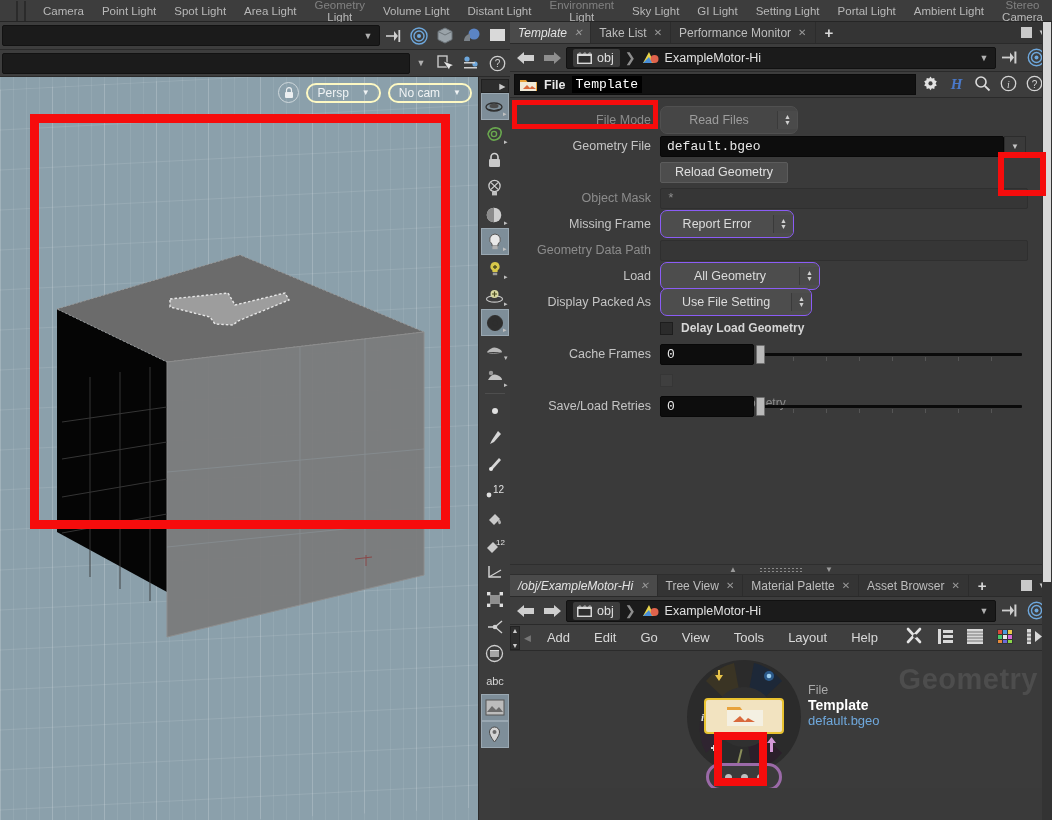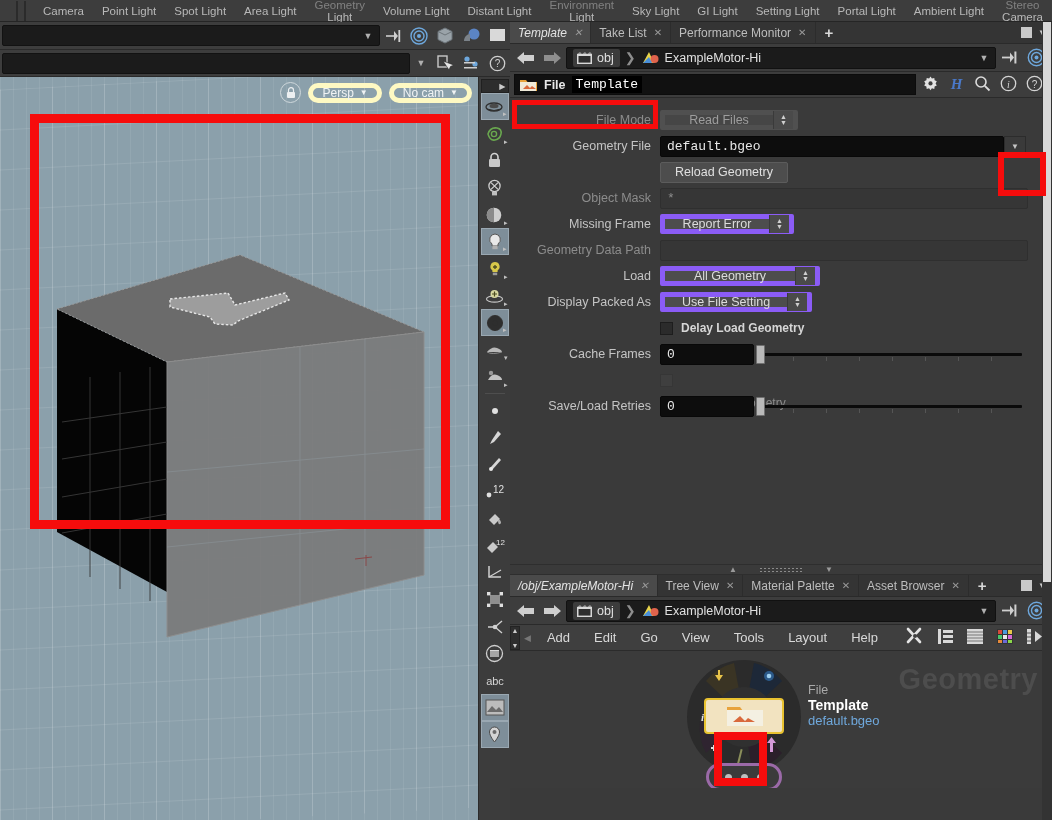--- a/index.html
+++ b/index.html
@@ -62,22 +62,22 @@
     transform:skewY(-3deg) scaleY(1.0);
   }
   .grid-lines2{position:absolute; inset:0;
     background-image:
       linear-gradient(to right, rgba(255,255,255,.07) 1px, transparent 1px);
     background-size:13px 13px;
   }
   .vp-hud{position:absolute; right:6px; top:5px; display:flex; align-items:center; gap:7px;}
   .hud-lock{width:21px;height:21px;border:1px solid #cfd8dc;border-radius:50%;
     display:flex;align-items:center;justify-content:center;color:#eceff1;font-size:11px;}
-  .hud-pill{height:20px;border:5px solid #fef9c3;border-radius:11px;padding:0 9px;
-    display:flex;align-items:center;color:#f0f3f4;font-size:12px;gap:6px;}
+  .hud-pill{height:20px;border:2px solid #fef9c3;border-radius:11px;padding:0 9px;
+    display:flex;align-items:center;color:#f0f3f4;font-size:12px;gap:13px;}
   .hud-pill .car{font-size:8px;}
   .sel-box{
     position:absolute; left:30px; top:37px; width:420px; height:415px;
     border:9px solid #f60c0c; pointer-events:none; z-index:9;
   }
 
   
   .vtools{
     position:absolute; left:478px; top:55px; width:32px; height:743px;
     background:#3c3c3c; border-left:1px solid #2b2b2b;
@@ -130,21 +130,21 @@
   .wheel-hl{position:absolute; left:204px; top:710px; width:53px; height:54px;
            border:8px solid #f60c0c; z-index:12; pointer-events:none;}
 
   
   .parm-body{background:#3a3a3a; height:466px; padding-top:9px; position:relative;}
   .prow{display:flex; align-items:center; height:26px; padding-left:0;}
   .plabel{width:150px; text-align:right; padding-right:9px; font-size:12.5px; color:#c4c4c4;}
   .plabel.dim{color:#8c8c8c;}
   .pctl{flex:1; display:flex; align-items:center;}
 
-  .menu-btn{height:20px; background:#4d4d4d; border:5px solid #8b5cf6; border-radius:2px;
+  .menu-btn{height:28px; background:#4d4d4d; border:1px solid #8b5cf6; border-radius:7px;
             display:flex; align-items:center; color:#dcdcdc; font-size:12.5px;}
   .menu-btn.dim{background:#464646;color:#9d9d9d;border-color:#505050;}
   .menu-btn .mlabel{padding:0 10px; flex:1; text-align:center;}
   .menu-btn .spin{width:20px; height:18px; border-left:1px solid #3a3a3a; background:#4a4a4a;
                   display:flex;flex-direction:column;align-items:center;justify-content:center;line-height:6px;
                   color:#d0d0d0;font-size:7px;}
   .textfield{height:21px;background:#0d0d0d;border:1px solid #080808;border-radius:2px;
              color:#e8e8e8;font-family:"Liberation Mono",monospace;font-size:13px;
              display:flex;align-items:center;padding-left:6px;}
   .textfield.empty{background:#363636;border-color:#2f2f2f;}

